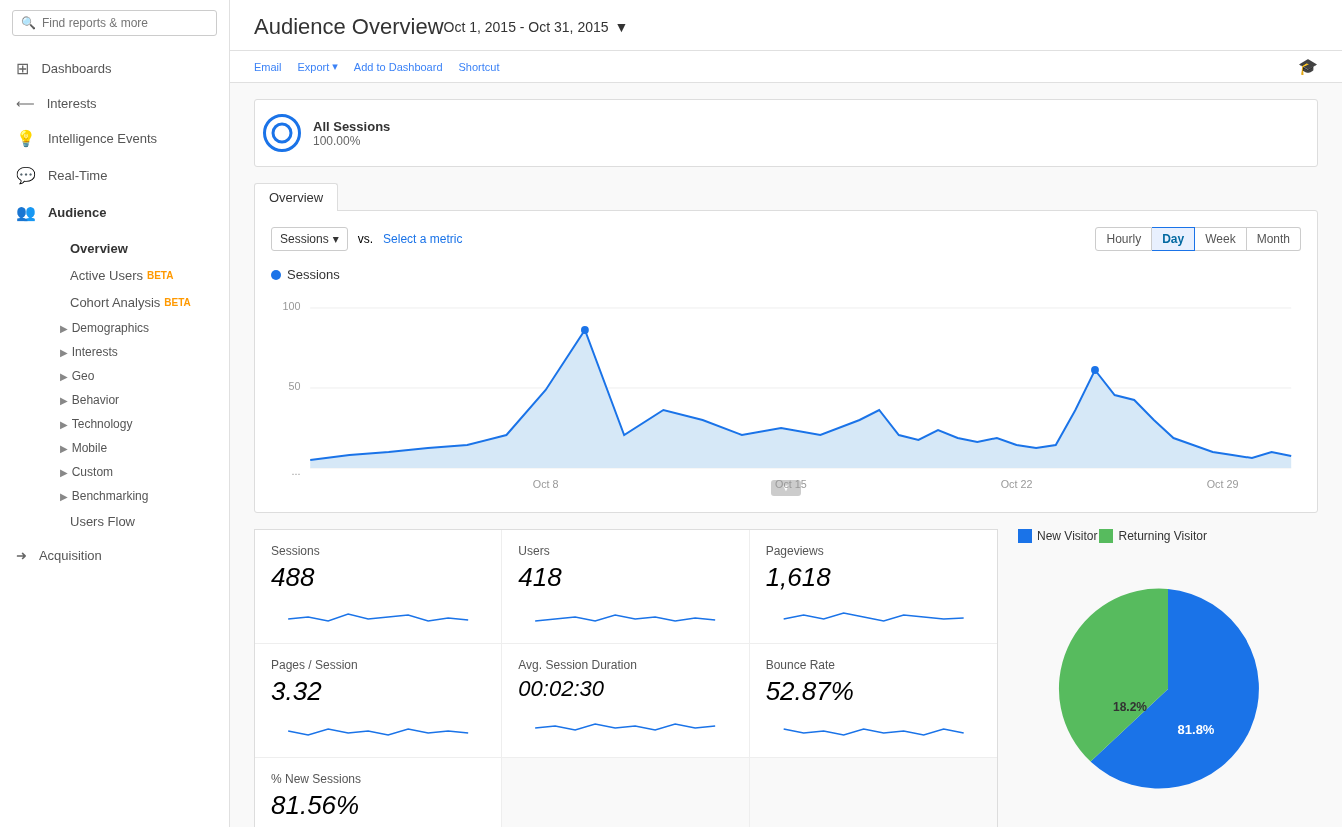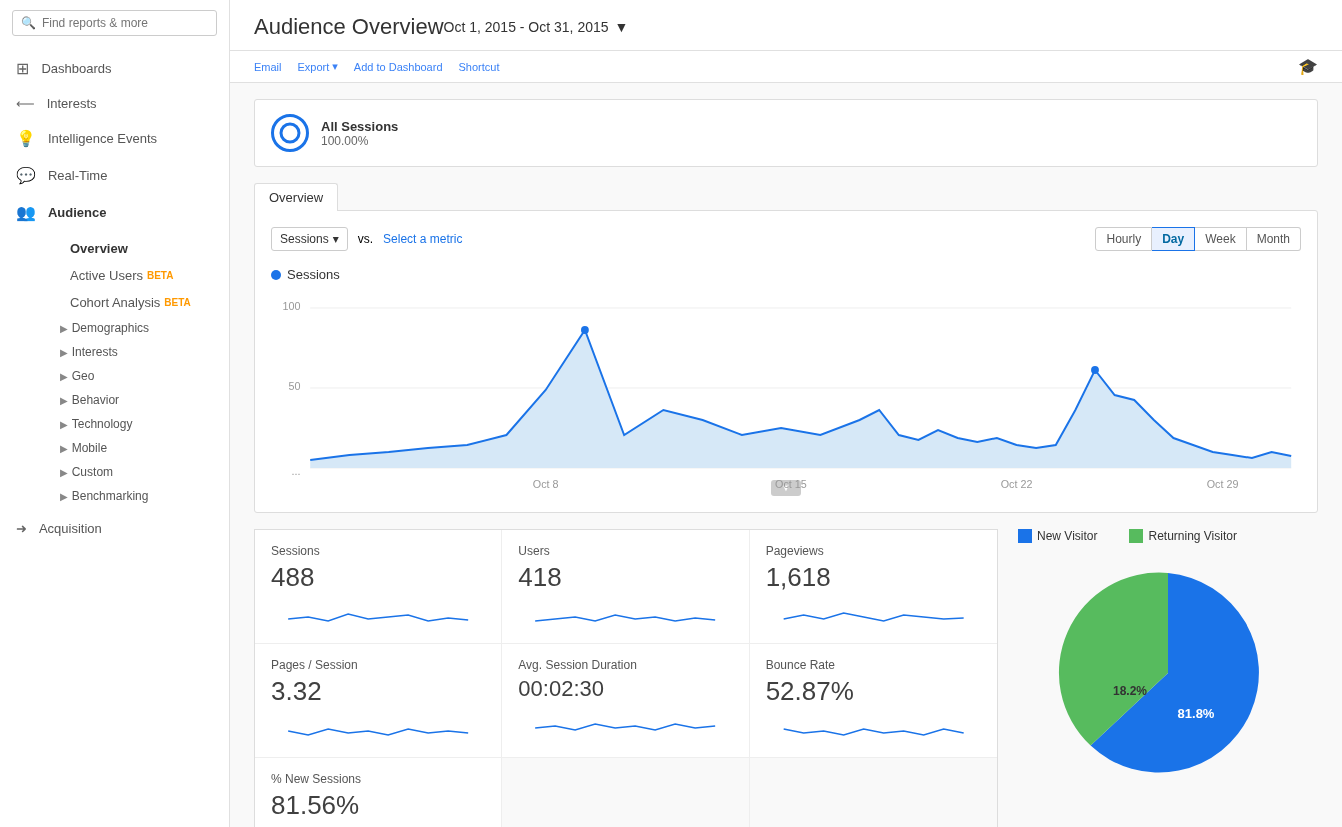--- a/index.html
+++ b/index.html
@@ -143,21 +143,21 @@
     #segment-row {
       display: flex;
       gap: 12px;
       margin-bottom: 16px;
     }
     .segment-card {
       flex: 1;
       background: #fff;
       border: 1px solid #ddd;
       border-radius: 3px;
-      padding: 14px 16px;
+      padding: 14px 8px;
       display: flex;
       align-items: center;
       gap: 12px;
     }
     .segment-circle {
       width: 38px;
       height: 38px;
       border-radius: 50%;
       border: 3px solid #1a73e8;
       display: flex;
@@ -275,28 +275,28 @@
       background: #fff;
     }
     .stat-card {
       padding: 14px 16px;
       border-right: 1px solid #eee;
       border-bottom: 1px solid #eee;
       background: #fff;
     }
     .stat-card:nth-child(3n) { border-right: none; }
     .stat-label { font-size: 12px; color: #555; margin-bottom: 4px; }
-    .stat-value { font-size: 26px; color: #404040; font-weight: normal; margin-bottom: 6px; }
+    .stat-value { font-size: 26px; color: #000000; font-weight: normal; margin-bottom: 6px; font-style: italic; }
     .mini-sparkline { height: 30px; }
 
     
     .pie-legend {
       display: flex;
-      gap: 32px;
-      margin-bottom: 10px;
+      gap: 2px;
+      margin-bottom: 26px;
       font-size: 12px;
     }
     .pie-legend-item { display: flex; align-items: center; gap: 5px; }
     .pie-legend-box { width: 14px; height: 14px; display: inline-block; }
     .pie-container {
       display: flex;
       justify-content: center;
     }
   </style>
 </head>
@@ -367,20 +367,23 @@
       <span class="chevron">▶</span>
       <span>Mobile</span>
     </div>
     <div class="sub-nav-sub-item">
       <span class="chevron">▶</span>
       <span>Custom</span>
     </div>
     <div class="sub-nav-sub-item">
       <span class="chevron">▶</span>
       <span>Benchmarking</span>
+    </div>
+    <div class="sub-nav-item" style="padding-left:50px;">
+      <span>Users Flow</span>
     </div>
   </div>
 
   <div class="nav-section">
     <div class="nav-item">
       <span class="nav-icon" style="font-size:13px;">➜</span>
       <span>Acquisition</span>
     </div>
   </div>
 </nav>

